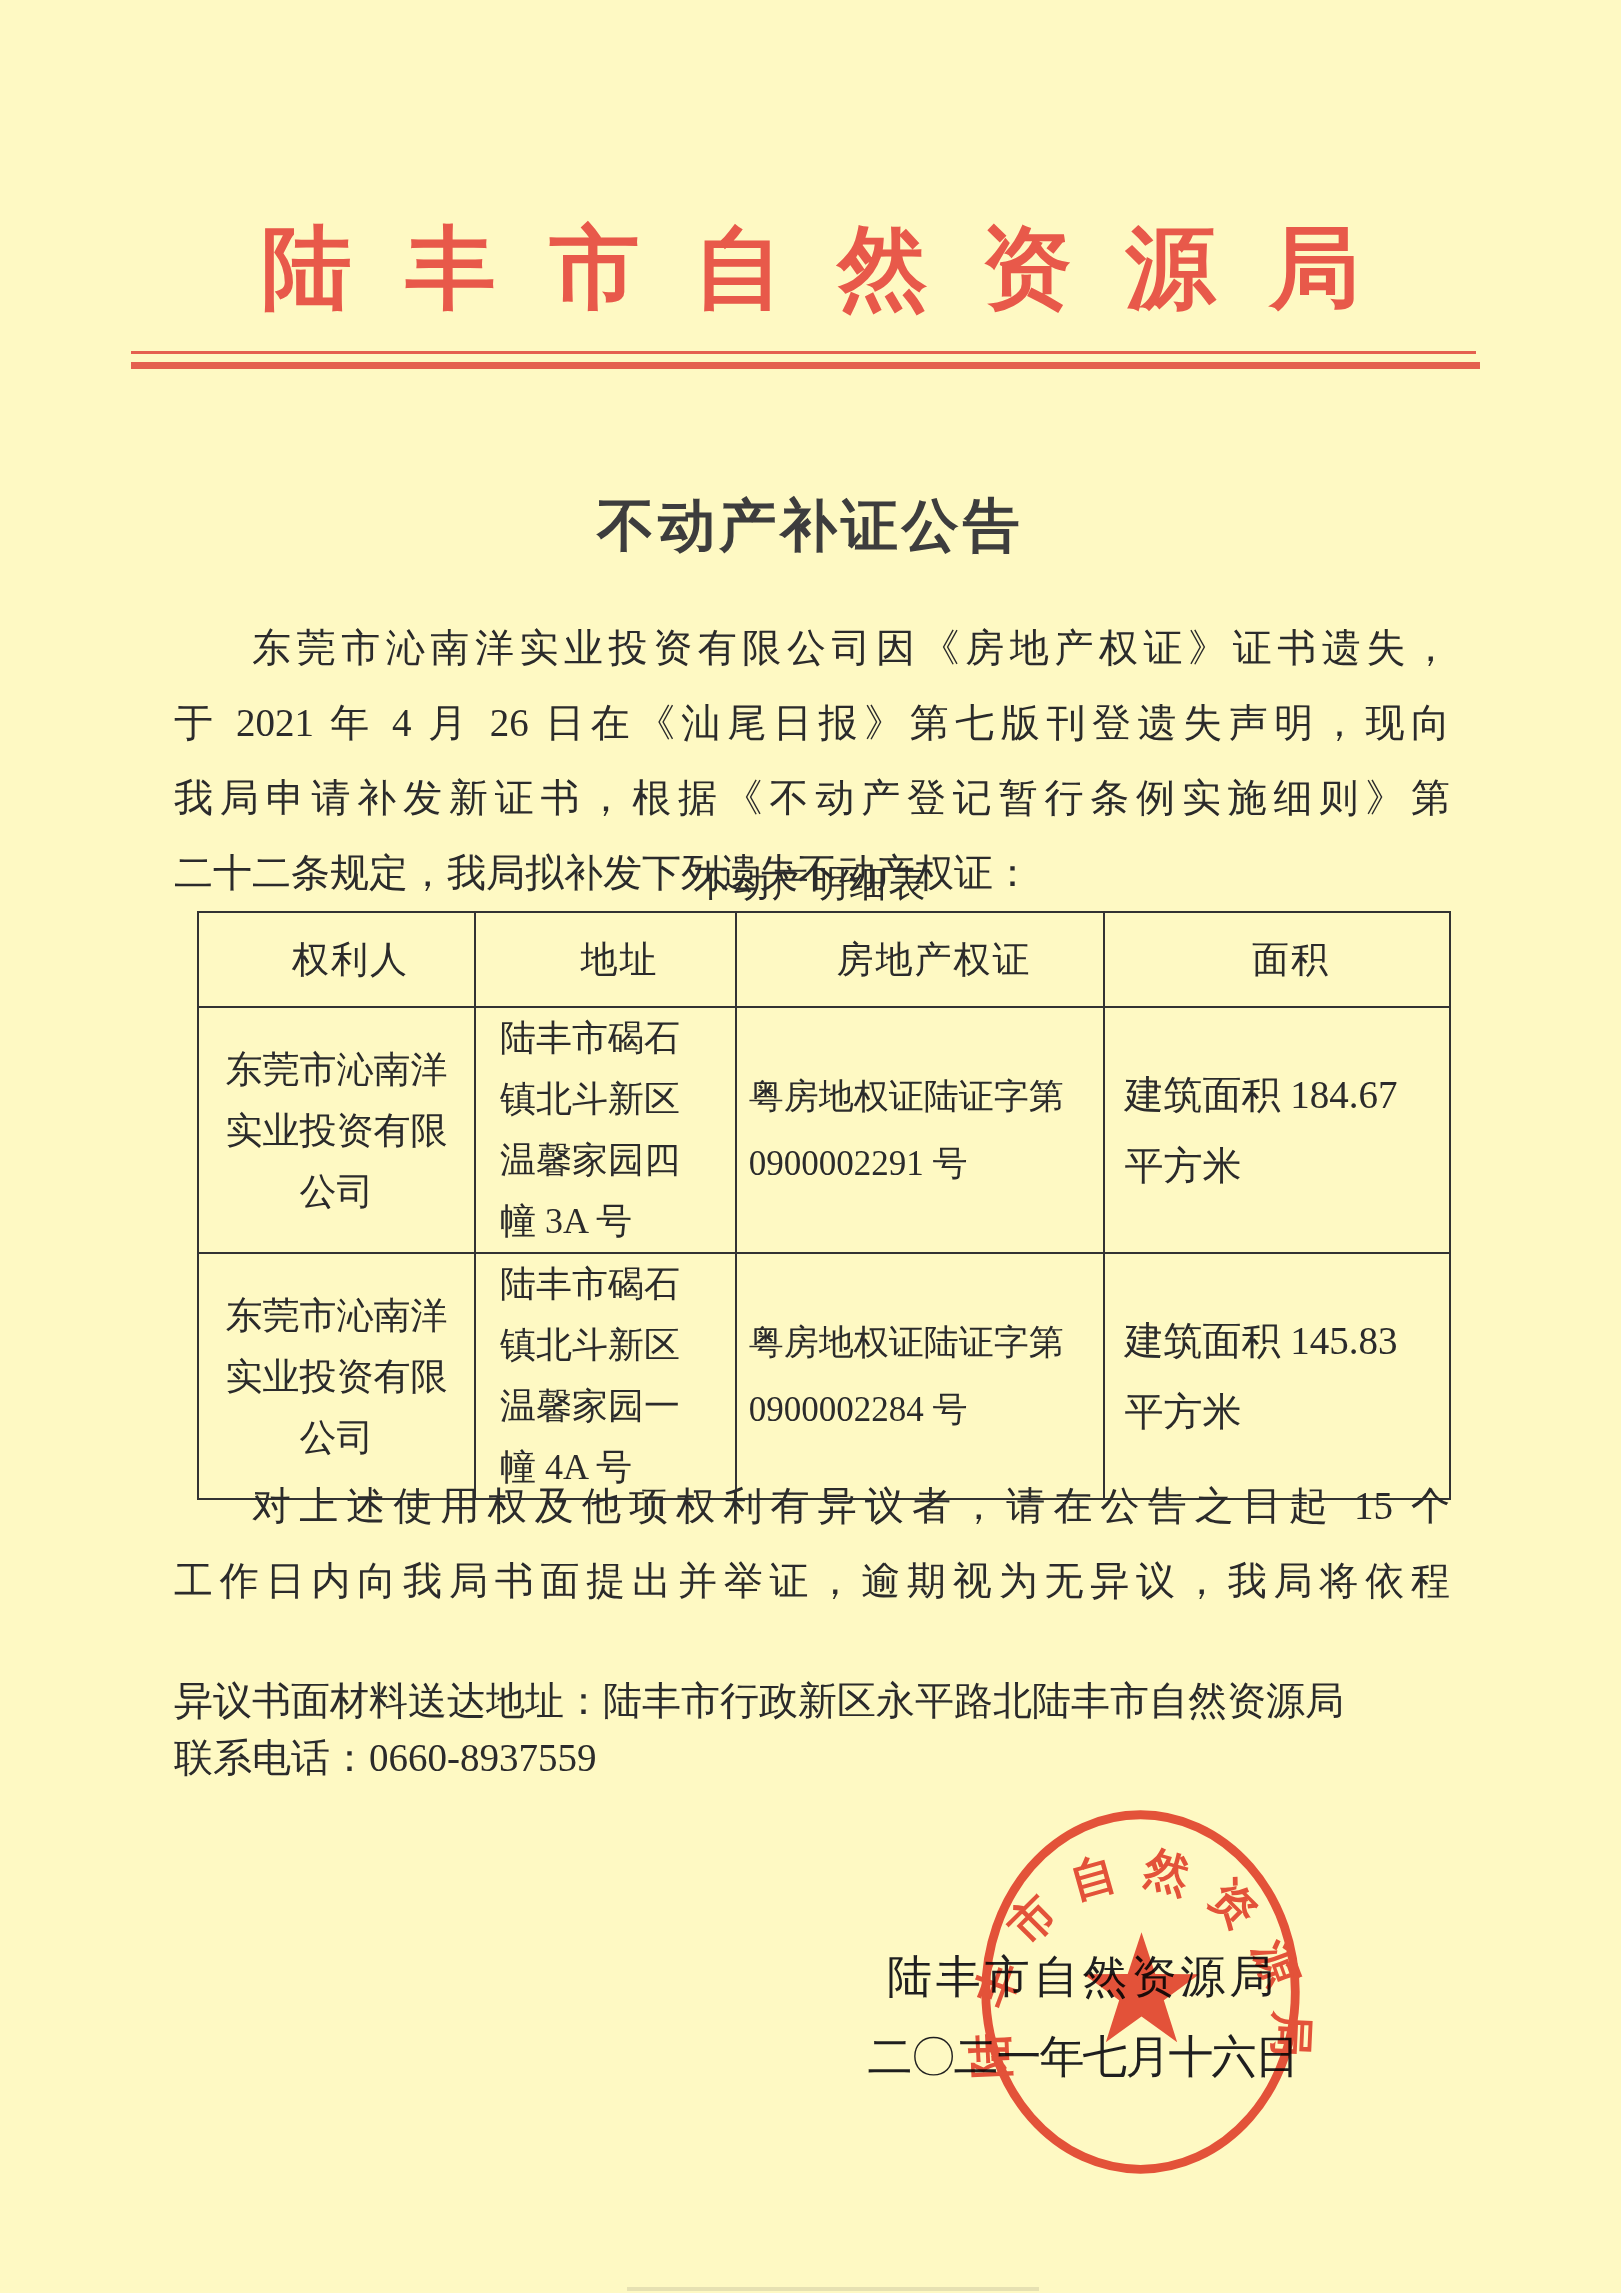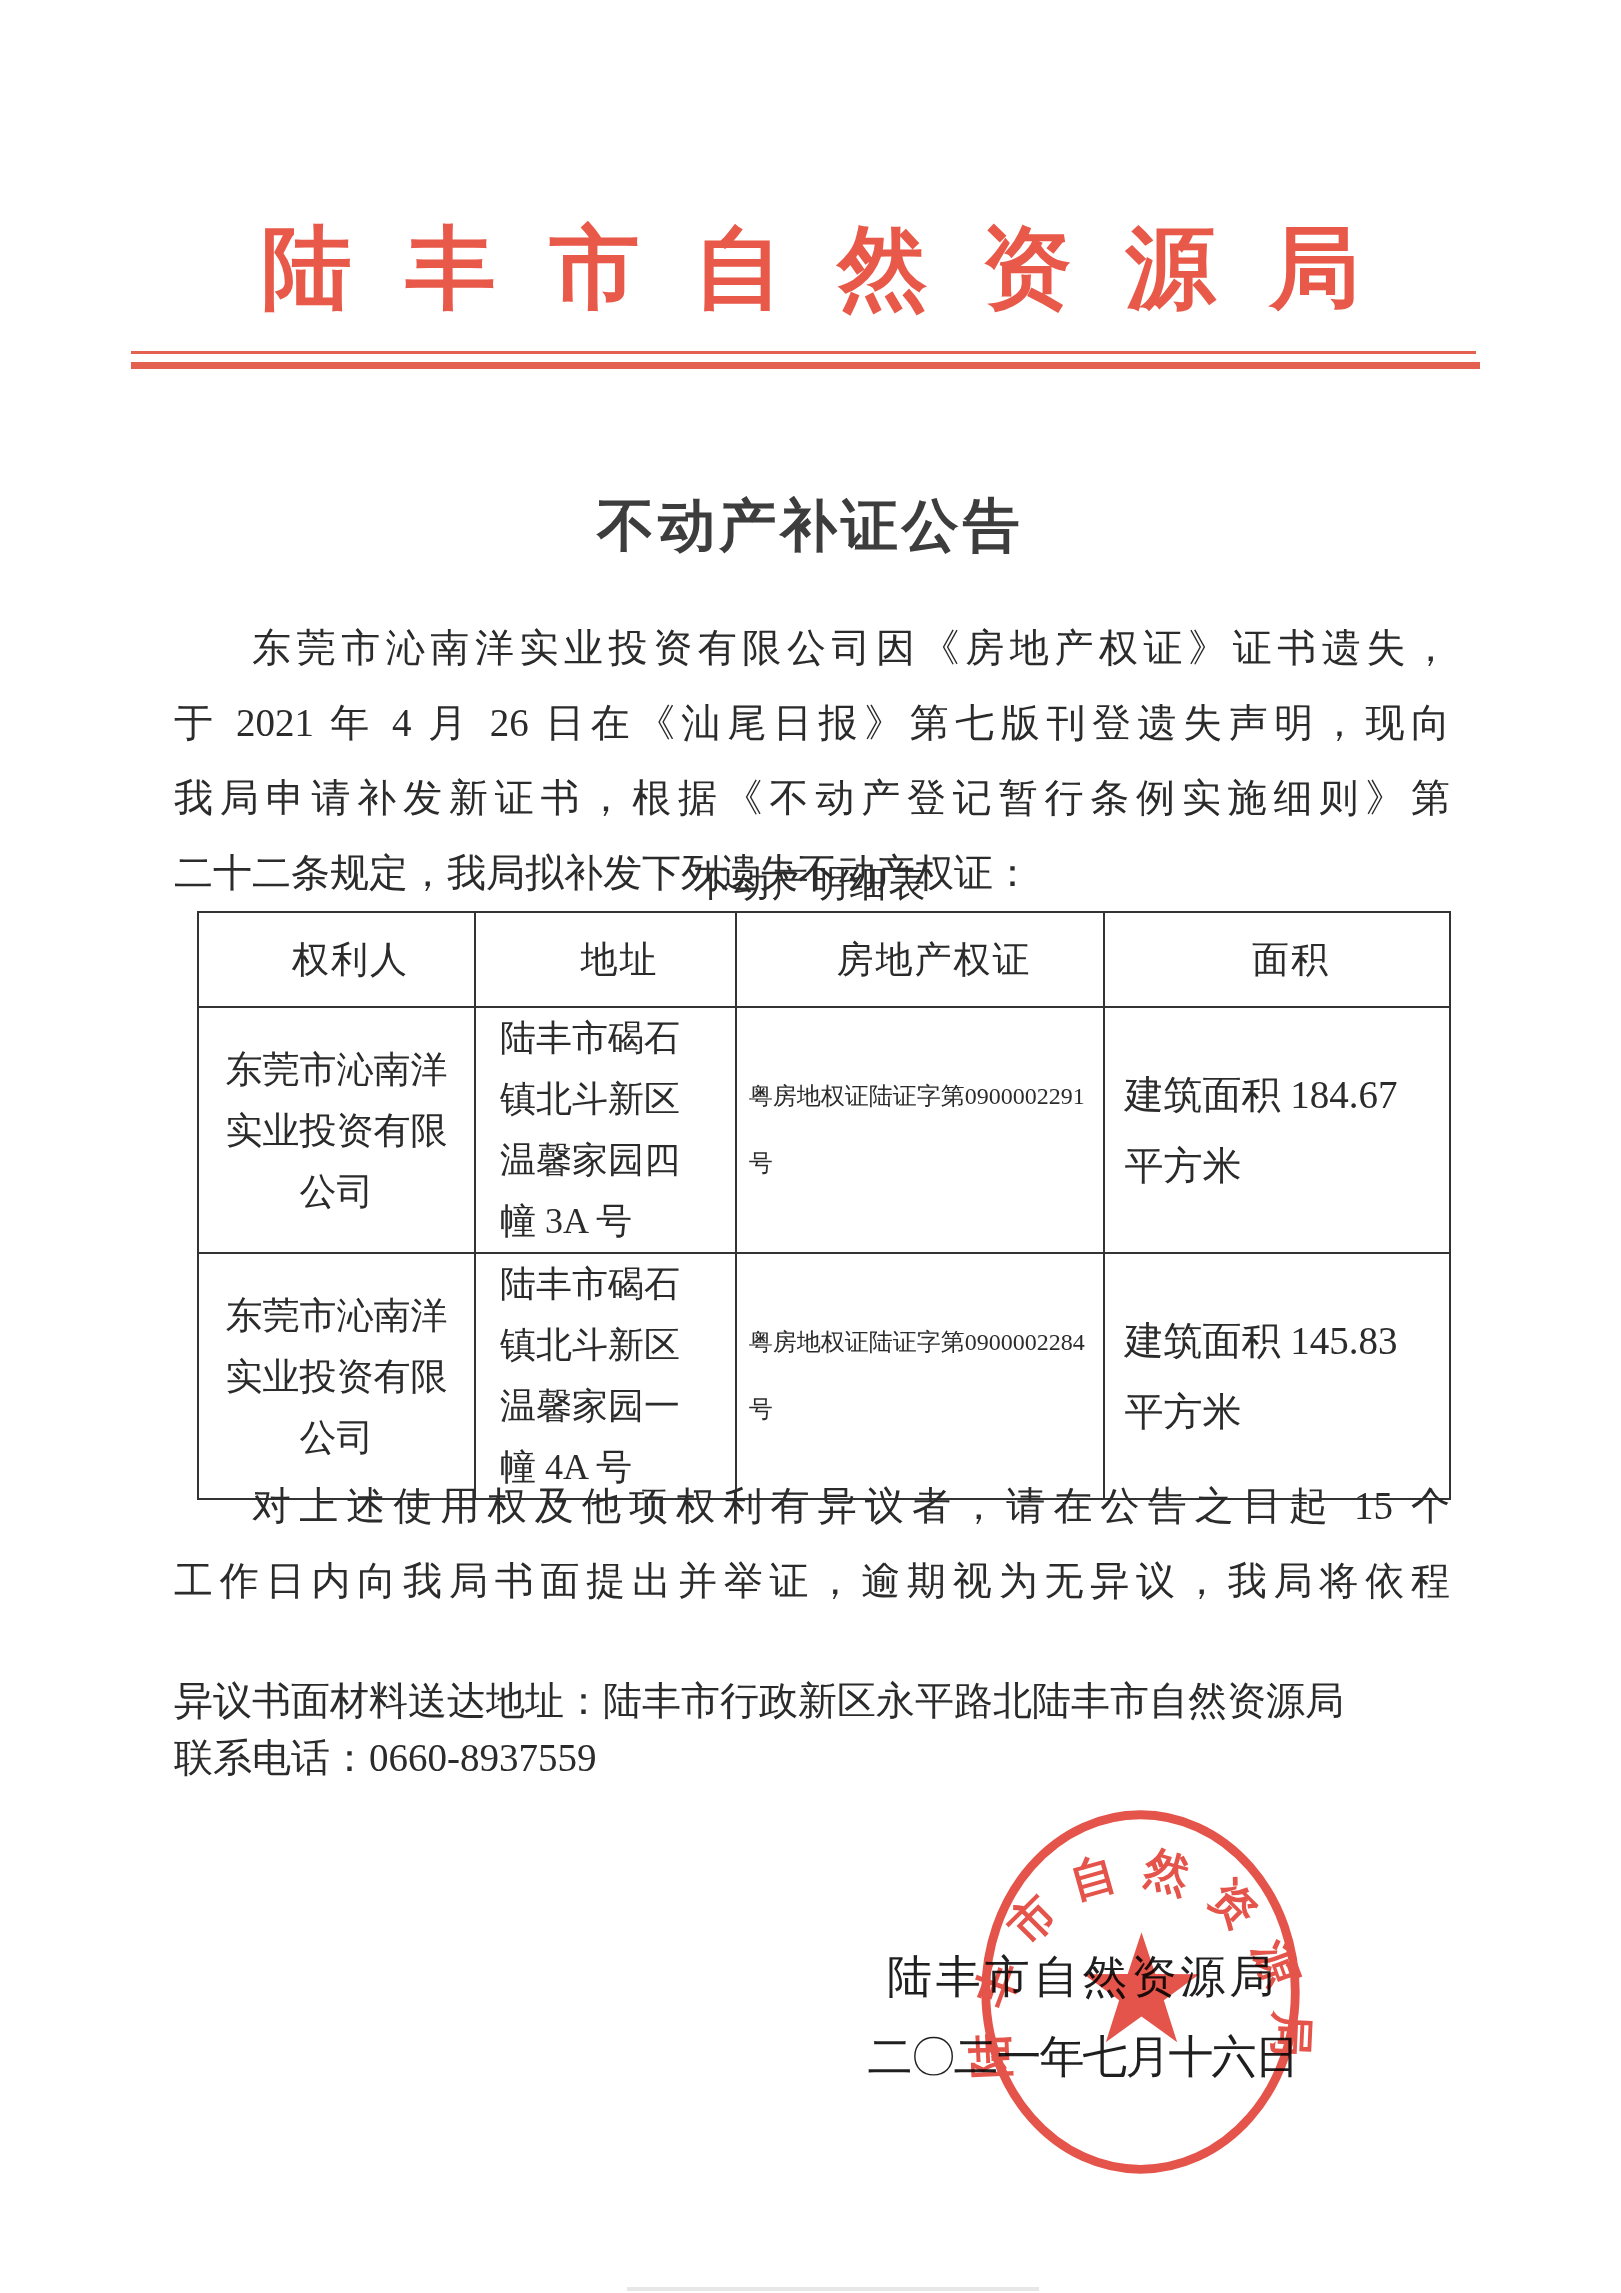--- a/index.html
+++ b/index.html
@@ -1,20 +1,20 @@
 <!DOCTYPE html>
 <html lang="zh"><head>
 <meta charset="utf-8">
 <style>
   html,body{margin:0;padding:0;background:#888;}
   .page{
     position:relative;
     width:1621px;height:2294px;
     margin:0 auto;
-    background:#ffffff;
+    background:#fef9c3;
     font-family:"Liberation Serif","DejaVu Serif",serif;
     color:#2b2b2b;
     overflow:hidden;
   }
   
   .org-header{
     position:absolute;top:208px;left:0;width:100%;
     text-align:center;
     font-size:90px;font-weight:bold;
     color:#e8594a;
@@ -53,21 +53,21 @@
   }
   table.detail th,table.detail td{
     border:2px solid #333333;
     font-weight:normal;
     vertical-align:middle;
   }
   table.detail th{height:91px;text-align:center;font-size:37px;letter-spacing:2px;padding-left:29px;}
   table.detail td{height:196px;}
   td.owner-cell{text-align:center;padding:0 19.6px;line-height:61px;border-radius:27px;}
   td.addr-cell{text-align:left;padding:0 24px;line-height:61px;font-size:36px;}
-  td.cert-cell{text-align:left;padding:0 11.8px;line-height:67px;font-size:24px;}
+  td.cert-cell{text-align:left;padding:0 11.8px;line-height:67px;font-size:35px;}
   td.area-cell{text-align:left;padding:0 19.6px;line-height:71px;font-size:39px;border-radius:18px;}
   
   #contact{top:1672px;}
   .contact-line{line-height:57px;text-align:left;}
   
   .signature{
     position:absolute;left:823px;top:1947px;width:519px;
     text-align:center;color:#1f1f1f;z-index:2;
   }
   .signature .sig-org{font-size:45px;letter-spacing:3.9px;white-space:nowrap;}

